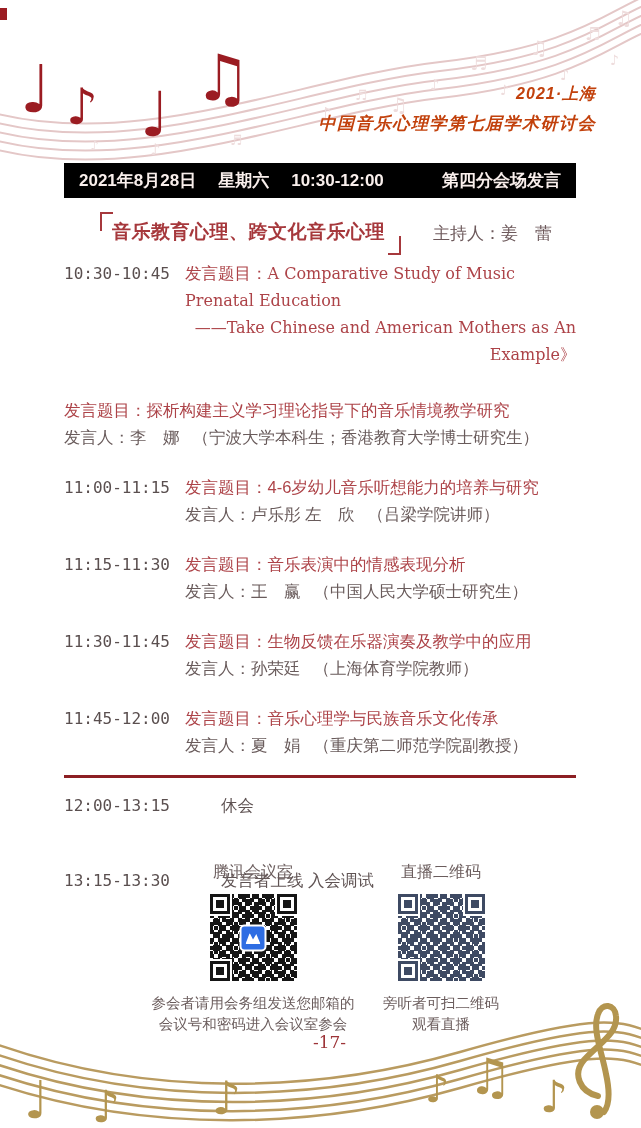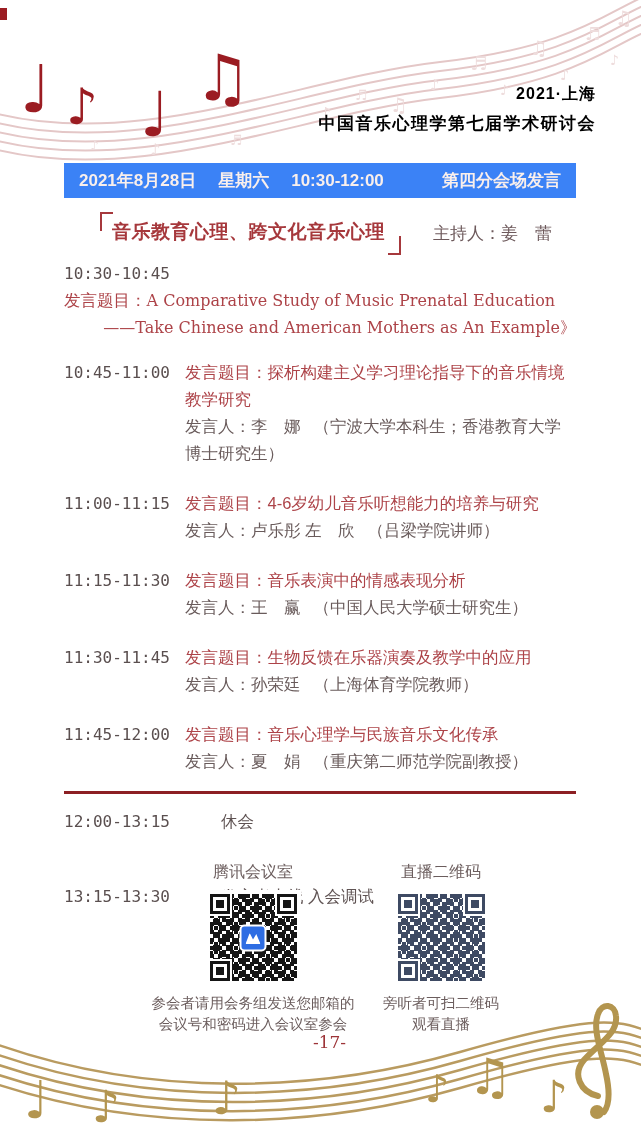--- a/index.html
+++ b/index.html
@@ -4,41 +4,41 @@
 <style>
   html,body{margin:0;padding:0;}
   body{
     width:641px;height:1128px;position:relative;overflow:hidden;background:#ffffff;
     font-family:"Liberation Sans",sans-serif;
   }
   
   .top-deco{position:absolute;top:0;left:0;z-index:1;pointer-events:none;}
   .bottom-deco{position:absolute;bottom:0;left:0;z-index:1;pointer-events:none;}
   
-  .conf-head{position:absolute;top:84px;right:45px;text-align:right;color:#000000;z-index:2;}
+  .conf-head{position:absolute;top:84px;right:45px;text-align:right;color:#c2410c;z-index:2;font-style:italic;}
   .conf-year{font-size:16px;font-weight:bold;letter-spacing:1px;}
   .conf-name{font-size:17px;font-weight:bold;margin-top:7px;letter-spacing:1.5px;}
   
   .session-bar{
-    position:absolute;top:163px;left:64px;width:512px;height:35px;background:#3b82f6;
+    position:absolute;top:163px;left:64px;width:512px;height:35px;background:#000000;
     color:#f9efec;display:flex;align-items:center;justify-content:space-between;
     padding:0 15px;box-sizing:border-box;font-size:17px;font-weight:bold;z-index:2;
   }
   .bar-date,.bar-weekday{margin-right:22px;}
   
   .topic-row{position:absolute;top:212px;left:100px;width:476px;display:flex;align-items:center;z-index:2;text-align:center;}
   .topic-wrap{position:relative;padding:7px 16px 10px 12px;}
   .topic-wrap .corner-tl{position:absolute;left:0;top:0;width:11px;height:17px;border-left:2px solid #a6383c;border-top:2px solid #a6383c;}
   .topic-wrap .corner-br{position:absolute;right:0;bottom:0;width:11px;height:17px;border-right:2px solid #a6383c;border-bottom:2px solid #a6383c;}
   .topic-text{font-size:19px;font-weight:bold;color:#a6383c;letter-spacing:0.5px;}
   .host{margin-left:32px;font-size:17px;color:#6d595b;white-space:nowrap;}
   
   .schedule{position:absolute;top:260px;left:64px;width:512px;z-index:2;}
   .item{display:flex;margin-bottom:23px;}
-  .item.first{margin-bottom:18px;flex-direction:column;}
+  .item.first{margin-bottom:29px;}
   .time{
     width:121px;flex-shrink:0;font-family:"DejaVu Sans Mono","Liberation Mono",monospace;
     font-size:16px;color:#5a4f4f;line-height:27px;
   }
   .body-col{flex:1;font-size:16.5px;line-height:27px;}
   .t-label,.title{color:#ad4348;}
   .en{font-family:"DejaVu Serif","Liberation Serif",serif;font-size:16px;}
   .title2{text-align:right;color:#ad4348;font-family:"DejaVu Serif","Liberation Serif",serif;font-size:16px;line-height:27px;}
   .speaker-line{color:#695b5b;}
   .aff{margin-left:13px;}
@@ -144,21 +144,20 @@
     <div class="time">10:30-10:45</div>
     <div class="body-col">
       <div class="title-line">
         <span class="t-label">发言题目：</span><span class="title en">A Comparative Study of Music Prenatal Education</span>
       </div>
       <div class="title2">——Take Chinese and American Mothers as An Example》</div>
     </div>
   </div>
 
   <div class="item">
-    <div class="time">10:45-11:00</div>
     <div class="body-col">
       <div class="title-line">
         <span class="t-label">发言题目：</span><span class="title">探析构建主义学习理论指导下的音乐情境教学研究</span>
       </div>
       <div class="speaker-line">
         <span>发言人：</span><span>李　娜</span><span class="aff">（宁波大学本科生；香港教育大学博士研究生）</span>
       </div>
     </div>
   </div>
 

